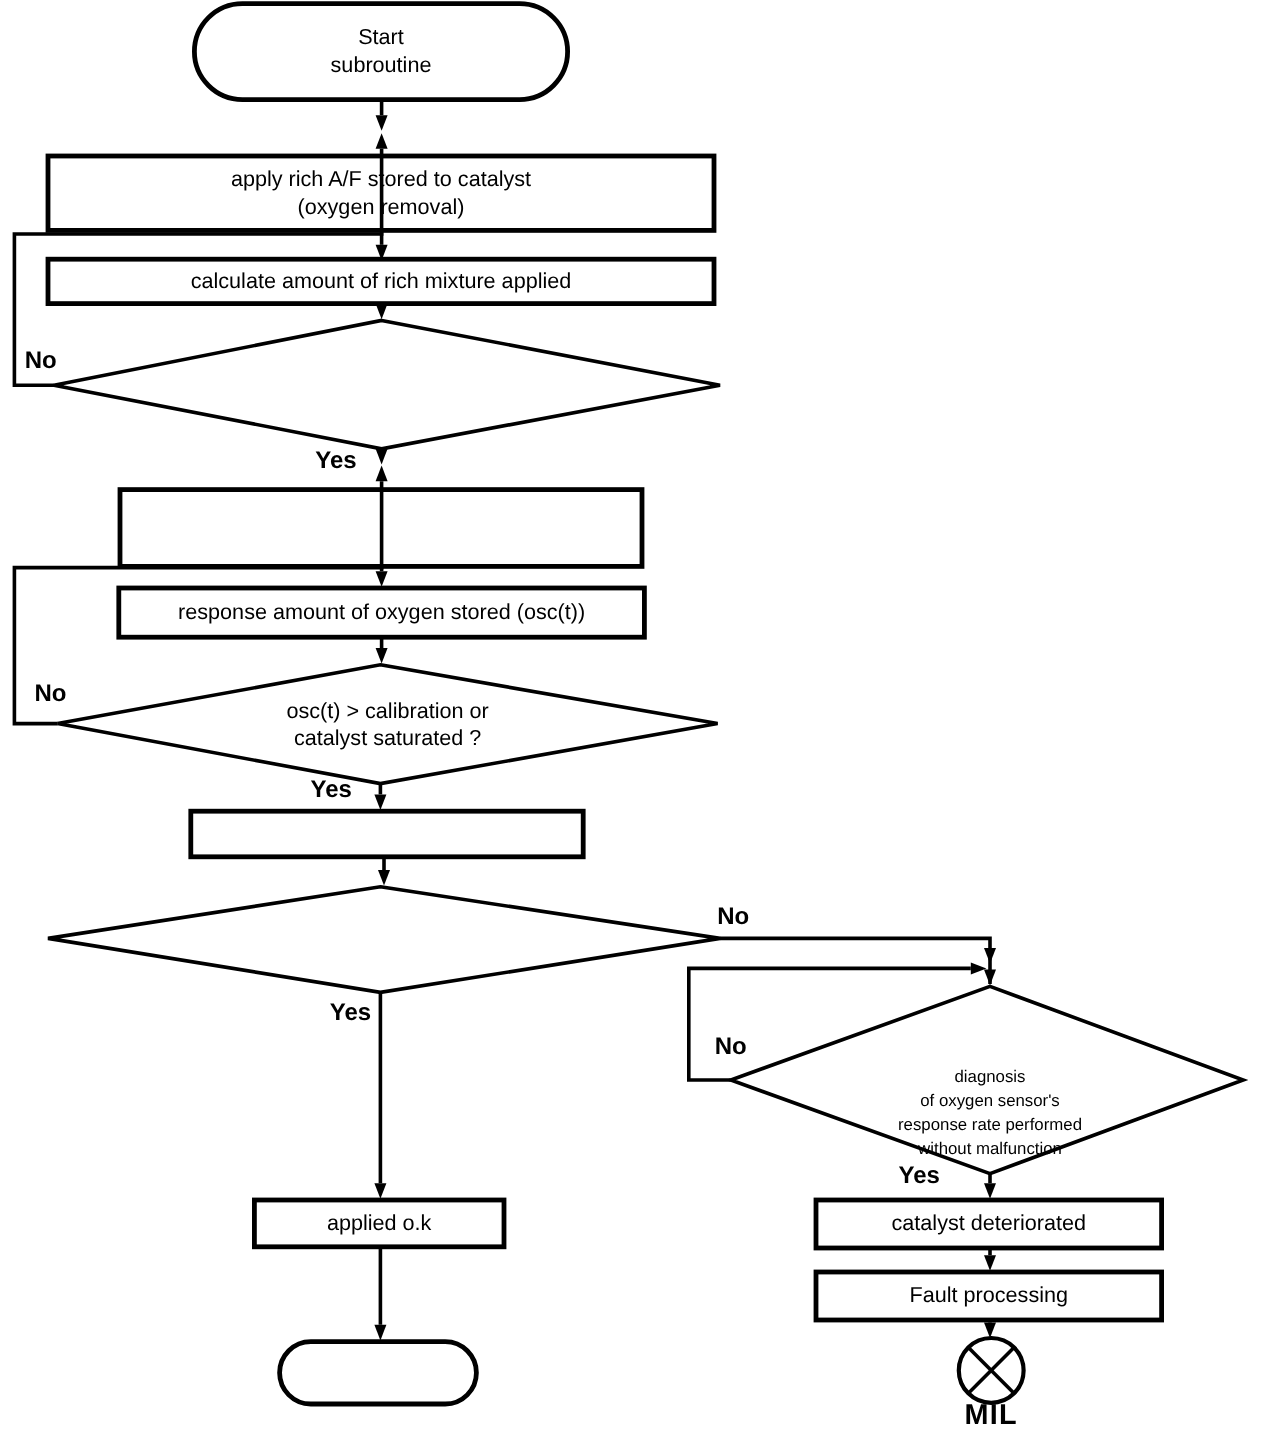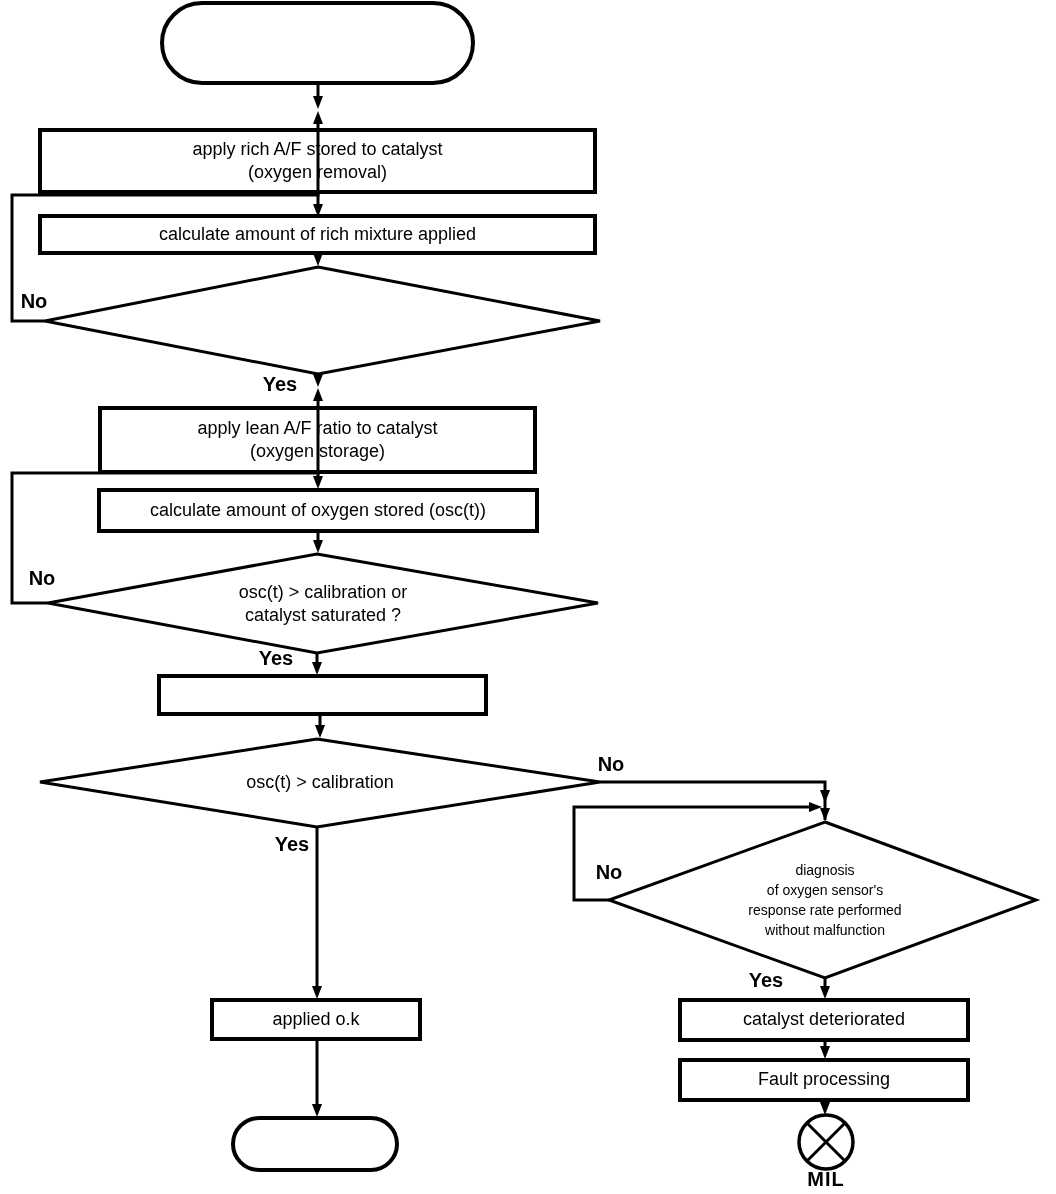--- a/index.html
+++ b/index.html
@@ -13,23 +13,23 @@
   }
   #wires{position:absolute;left:0;top:0;}
   .lbl{
     position:absolute;
     display:flex;align-items:center;justify-content:center;
     text-align:center;
     white-space:pre-line;
     font-size:18px;line-height:1.28;
     color:#000;
   }
-  .lbl.small{font-size:14px;line-height:1.42;}
+  .lbl.small{font-size:14px;line-height:1.42;margin-top:27px;}
   .lbl.edge{font-size:20px;font-weight:bold;}
-  .lbl.mil{font-size:20px;font-weight:bold;letter-spacing:1px;}
+  .lbl.mil{font-size:24px;font-weight:bold;letter-spacing:1px;}
 </style>
 </head>
 <body>
 
 <div id="stage">
 
   <svg id="wires" width="1056" height="1194" viewBox="0 0 1056 1194">
     <g fill="#ffffff" stroke="#000000">
 
       <rect x="162" y="3" width="311" height="80" rx="40" stroke-width="4"></rect>
@@ -87,29 +87,28 @@
       <polygon points="312,1104 322,1104 317,1117"></polygon>
       <polygon points="820,790 830,790 825,803"></polygon>
       <polygon points="820,808 830,808 825,821"></polygon>
       <polygon points="809,802 809,812 822,807"></polygon>
       <polygon points="820,986 830,986 825,999"></polygon>
       <polygon points="820,1046 830,1046 825,1059"></polygon>
       <polygon points="820,1102 830,1102 825,1115"></polygon>
     </g>
   </svg>
 
+  <div class="lbl" style="left:162px;top:3px;width:311px;height:80px">Start
+subroutine</div>
   <div class="lbl" style="left:40px;top:130px;width:555px;height:62px">apply rich A/F stored to catalyst
 (oxygen removal)</div>
   <div class="lbl" style="left:40px;top:216px;width:555px;height:37px">calculate amount of rich mixture applied</div>
-  <div class="lbl" style="left:100px;top:408px;width:435px;height:64px">apply lean A/F ratio to catalyst
-(oxygen storage)</div>
-  <div class="lbl" style="left:99px;top:490px;width:438px;height:41px">calculate amount of oxygen stored (osc(t))</div>
+  <div class="lbl" style="left:99px;top:490px;width:438px;height:41px">response amount of oxygen stored (osc(t))</div>
   <div class="lbl" style="left:48px;top:578px;width:550px;height:52px">osc(t) &gt; calibration or
 catalyst saturated ?</div>
-  <div class="lbl" style="left:40px;top:770px;width:560px;height:26px">osc(t) &gt; calibration</div>
   <div class="lbl small" style="left:640px;top:861px;width:370px;height:80px">diagnosis
 of oxygen sensor's
 response rate performed
 without malfunction</div>
   <div class="lbl" style="left:212px;top:1000px;width:208px;height:39px">applied o.k</div>
   <div class="lbl" style="left:680px;top:1060px;width:288px;height:40px">Fault processing</div>
   <div class="lbl" style="left:680px;top:1000px;width:288px;height:40px">catalyst deteriorated</div>
   <div class="lbl mil" style="left:790px;top:1168px;width:72px;height:24px">MIL</div>
 
   <div class="lbl edge" style="left:12px;top:290px;width:44px;height:24px">No</div>

